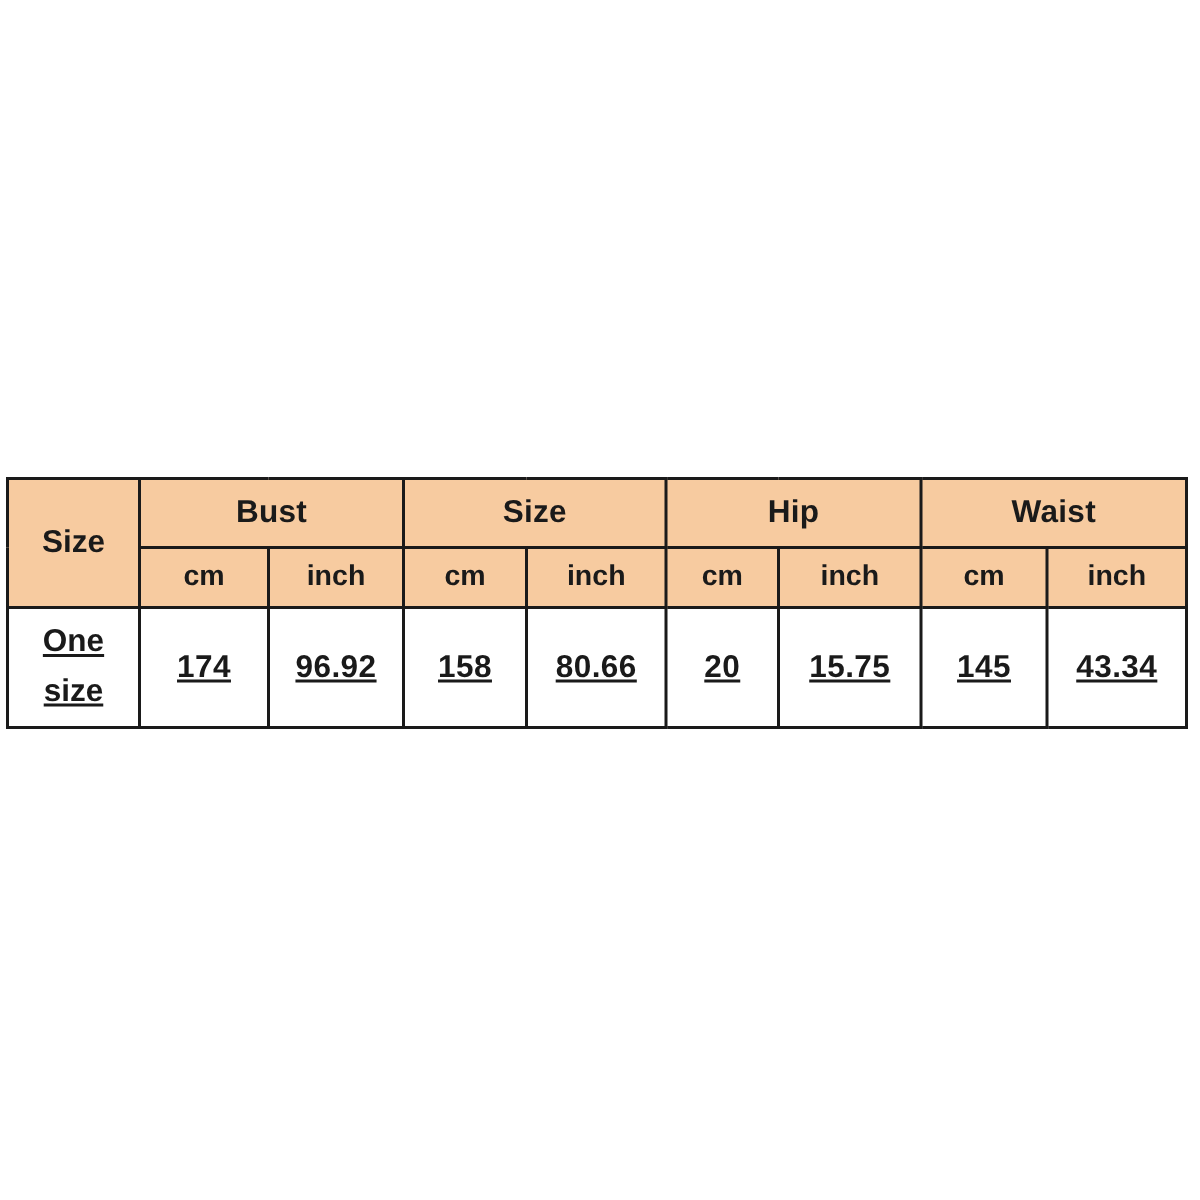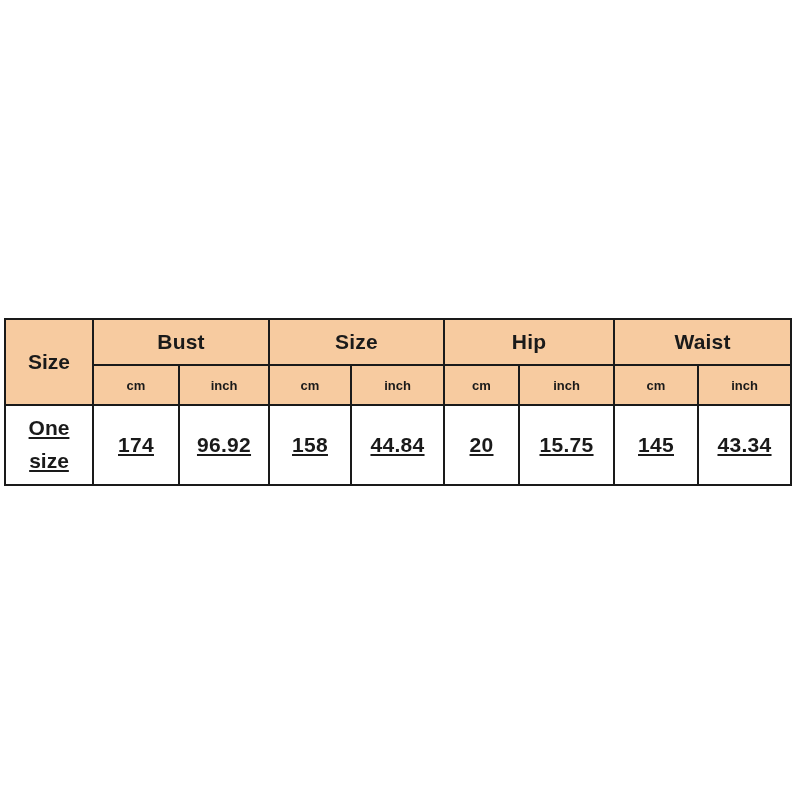--- a/index.html
+++ b/index.html
@@ -47,21 +47,21 @@
   }
 
   .hdr-group {
     height: 44px;
     font-size: 21px;
     letter-spacing: 0.2px;
   }
 
   .hdr-unit {
     height: 38px;
-    font-size: 13px;
+    font-size: 19px;
   }
 
   .hdr-size {
     background: #f7cba0;
     font-size: 21px;
   }
 
   .data-cell {
     background: #ffffff;
     height: 78px;
@@ -134,21 +134,21 @@
 
     <tbody>
       <tr>
         <td class="data-label">
           <span class="line">One</span>
           <span class="line">size</span>
         </td>
         <td class="data-cell">174</td>
         <td class="data-cell">96.92</td>
         <td class="data-cell">158</td>
-        <td class="data-cell">44.84</td>
+        <td class="data-cell">80.66</td>
         <td class="data-cell">20</td>
         <td class="data-cell">15.75</td>
         <td class="data-cell">145</td>
         <td class="data-cell">43.34</td>
       </tr>
     </tbody>
   </table>
 
 </div>
 

